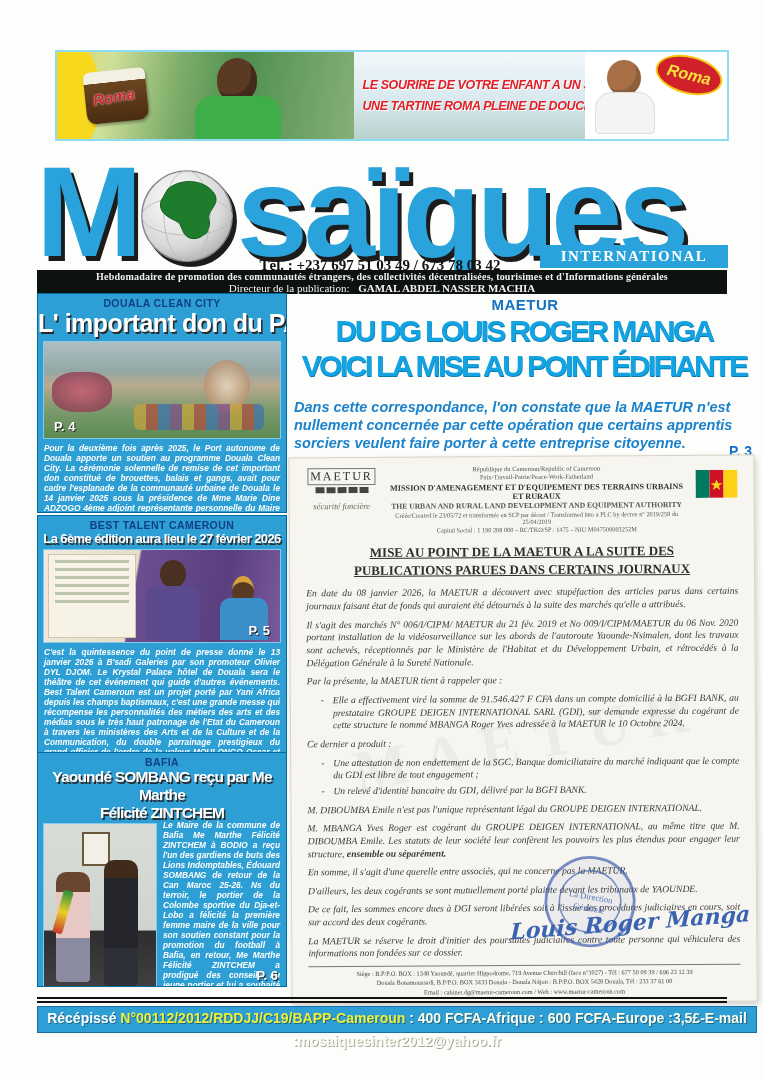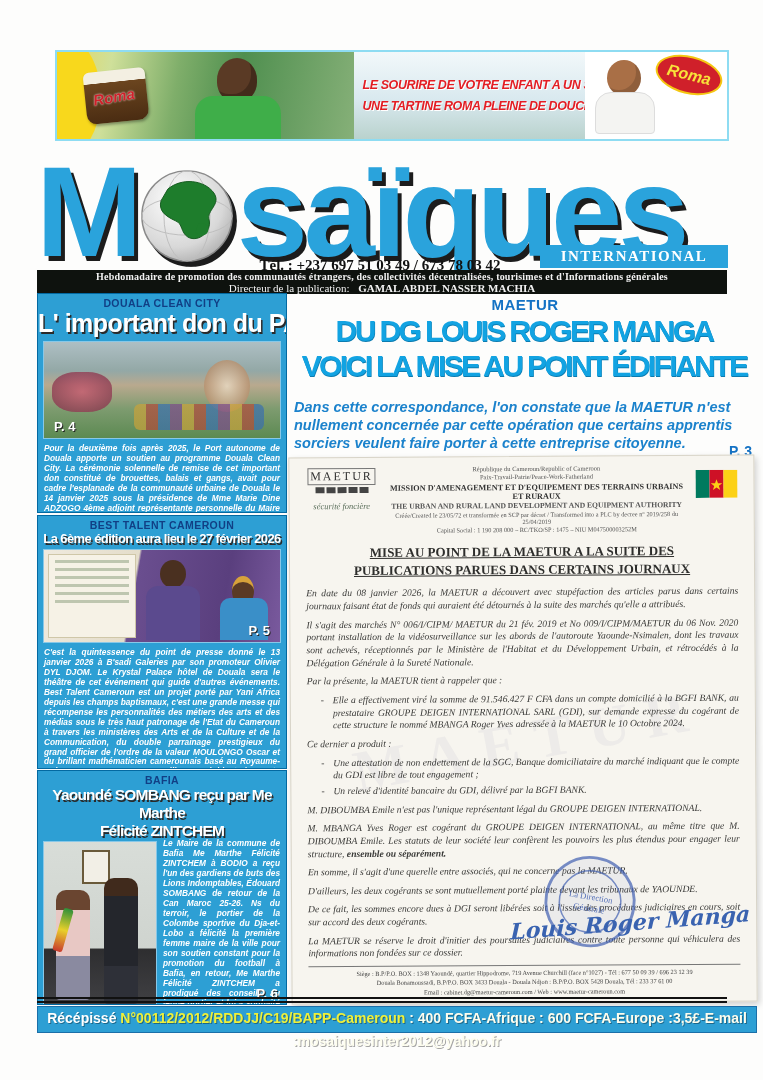--- a/index.html
+++ b/index.html
@@ -39,21 +39,21 @@
       font-family:"Liberation Serif",serif;font-weight:bold;font-size:15px;letter-spacing:1.5px;text-align:center;line-height:23px;}
   .blackbar{position:absolute;left:37px;top:270px;width:690px;height:23px;background:#0e120e;color:#f2f2f2;
       font-family:"Liberation Serif",serif;text-align:center;padding-top:1px;}
   .blackbar .l1{font-size:10px;font-weight:bold;letter-spacing:.2px;}
   .blackbar .l2{font-size:11px;}
   .blackbar .l2 b{margin-left:6px;}
   
   .card{position:absolute;left:37px;width:248px;background:#2d9fd4;border:1px solid #0369a1;overflow:hidden;}
   .card1{top:293px;height:218px;}
   .card2{top:515px;height:252px;}
-  .card3{top:770px;height:233px;}
+  .card3{top:752px;height:233px;}
   .kicker-l{color:#113f85;font-weight:bold;font-size:10.5px;text-align:center;padding-top:3px;letter-spacing:.4px;}
   .headline-l{color:#fff;font-weight:bold;text-align:center;text-shadow:1.5px 1.5px 0 #2a2a2a;white-space:nowrap;}
   .card1 .headline-l{font-size:25px;letter-spacing:-.5px;}
   .card2 .headline-l{font-size:13px;letter-spacing:-.6px;}
   .card3 .headline-l{font-size:15.5px;letter-spacing:-.8px;line-height:1.15;white-space:normal;}
   .photo{position:relative;margin:3px 5px;border:1px solid #88c8e8;}
   .photo1{height:96px;background:
       linear-gradient(180deg,#aebfc4 0%,#93a8a6 30%,#b9a98e 45%,#7d9b6f 70%,#5c8a52 100%); text-decoration: underline;}
   .photo1 .blob1{position:absolute;left:8px;top:30px;width:60px;height:40px;background:radial-gradient(#c85a70,#7a3148);border-radius:40%;opacity:.8;}
   .photo1 .blob2{position:absolute;right:30px;top:18px;width:46px;height:52px;background:radial-gradient(#e8d9c2,#a3744e);border-radius:50%;opacity:.85;}

